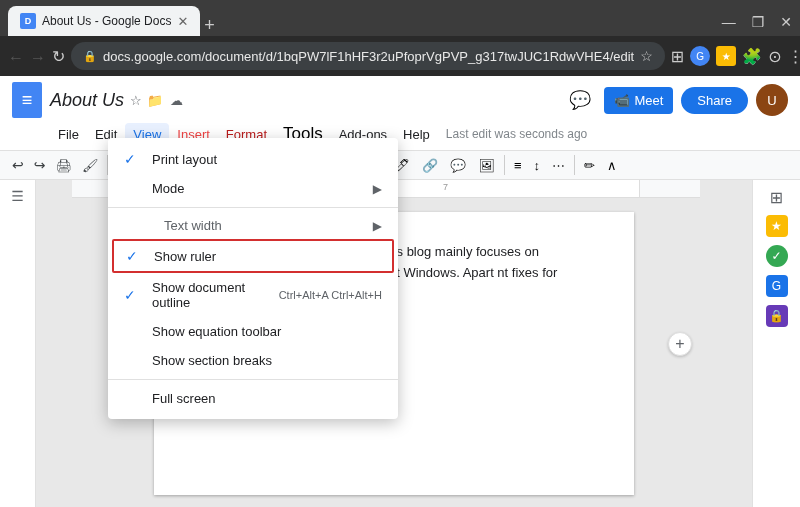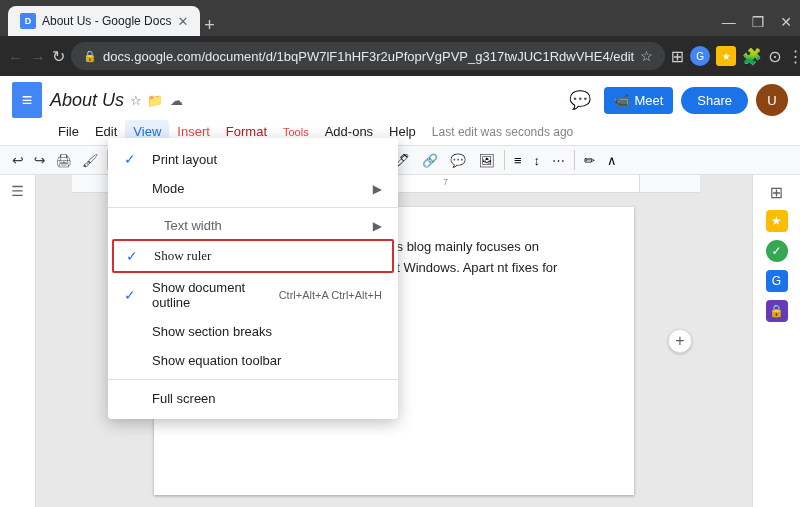--- a/index.html
+++ b/index.html
@@ -66,21 +66,21 @@
       <div style="width:32px;height:32px;border-radius:50%;background:#8b4513;display:flex;align-items:center;justify-content:center;color:white;font-size:13px;">U</div>
     </div>
   </div>
 
   <div style="display:flex;align-items:center;padding:2px 50px 2px 50px;background:#fff;">
     <span style="font-size:13px;color:#202124;padding:4px 8px;cursor:pointer;border-radius:4px;">File</span>
     <span style="font-size:13px;color:#202124;padding:4px 8px;cursor:pointer;border-radius:4px;">Edit</span>
     <span style="font-size:13px;color:#202124;padding:4px 8px;cursor:pointer;border-radius:4px;background:#e8f0fe;color:#1a73e8;">View</span>
     <span style="font-size:13px;color:#ef4444;padding:4px 8px;cursor:pointer;border-radius:4px;">Insert</span>
     <span style="font-size:13px;color:#b91c1c;padding:4px 8px;cursor:pointer;border-radius:4px;">Format</span>
-    <span style="font-size:11px;color:#ef4444;padding:4px 8px;cursor:pointer;border-radius:4px;">Tools</span>
+    <span style="font-size:17px;color:#000000;padding:4px 8px;cursor:pointer;border-radius:4px;">Tools</span>
     <span style="font-size:13px;color:#202124;padding:4px 8px;cursor:pointer;border-radius:4px;">Add-ons</span>
     <span style="font-size:13px;color:#202124;padding:4px 8px;cursor:pointer;border-radius:4px;">Help</span>
     <span style="font-size:12px;color:#80868b;margin-left:8px;">Last edit was seconds ago</span>
   </div>
 
   <div style="display:flex;align-items:center;padding:3px 8px;background:#f8f9fa;border-top:1px solid #e0e0e0;border-bottom:1px solid #e0e0e0;gap:2px;overflow:hidden;">
     <button style="color:#3c4043;font-size:14px;cursor:pointer;padding:2px 4px;border-radius:3px;border:none;background:none;">↩</button>
     <button style="color:#3c4043;font-size:14px;cursor:pointer;padding:2px 4px;border-radius:3px;border:none;background:none;">↪</button>
     <button style="color:#3c4043;font-size:13px;cursor:pointer;padding:2px 4px;border-radius:3px;border:none;background:none;">🖨</button>
     <button style="color:#3c4043;font-size:13px;cursor:pointer;padding:2px 4px;border-radius:3px;border:none;background:none;">🖌</button>
@@ -167,39 +167,39 @@
     <div style="height:1px;background:#e0e0e0;margin:4px 0;"></div>
 
     <div style="display:flex;align-items:center;padding:6px 16px;font-size:13px;color:#5f6368;cursor:pointer;gap:20px;">
       <span style="width:20px;"></span>
       <span style="flex:1;">Text width</span>
       <span style="color:#5f6368;font-size:12px;">▶</span>
     </div>
 
     <div style="display:flex;align-items:center;padding:7px 12px;font-size:13px;color:#202124;cursor:pointer;gap:8px;margin:0 4px;border:2px solid #d32f2f;border-radius:2px;background:#fff;">
       <span style="width:20px;color:#1a73e8;font-size:14px;">✓</span>
-      <span style="flex:1;font-family:Liberation Serif, serif;">Show ruler</span>
+      <span style="flex:1;">Show ruler</span>
     </div>
 
     <div style="display:flex;align-items:center;padding:7px 16px;font-size:13px;color:#202124;cursor:pointer;gap:8px;">
       <span style="width:20px;color:#1a73e8;font-size:14px;">✓</span>
       <span style="flex:1;">Show document outline</span>
       <span style="color:#5f6368;font-size:11px;white-space:nowrap;">Ctrl+Alt+A Ctrl+Alt+H</span>
     </div>
 
     <div style="display:flex;align-items:center;padding:7px 16px;font-size:13px;color:#202124;cursor:pointer;gap:8px;">
       <span style="width:20px;"></span>
+      <span style="flex:1;">Show equation toolbar</span>
+    </div>
+
+    <div style="display:flex;align-items:center;padding:7px 16px;font-size:13px;color:#202124;cursor:pointer;gap:8px;">
+      <span style="width:20px;"></span>
       <span style="flex:1;">Show section breaks</span>
     </div>
 
-    <div style="display:flex;align-items:center;padding:7px 16px;font-size:13px;color:#202124;cursor:pointer;gap:8px;">
-      <span style="width:20px;"></span>
-      <span style="flex:1;">Show equation toolbar</span>
-    </div>
-
     <div style="height:1px;background:#e0e0e0;margin:4px 0;"></div>
 
     <div style="display:flex;align-items:center;padding:7px 16px;font-size:13px;color:#202124;cursor:pointer;gap:8px;">
       <span style="width:20px;"></span>
       <span style="flex:1;">Full screen</span>
     </div>
 
   </div>
 
 </div>

